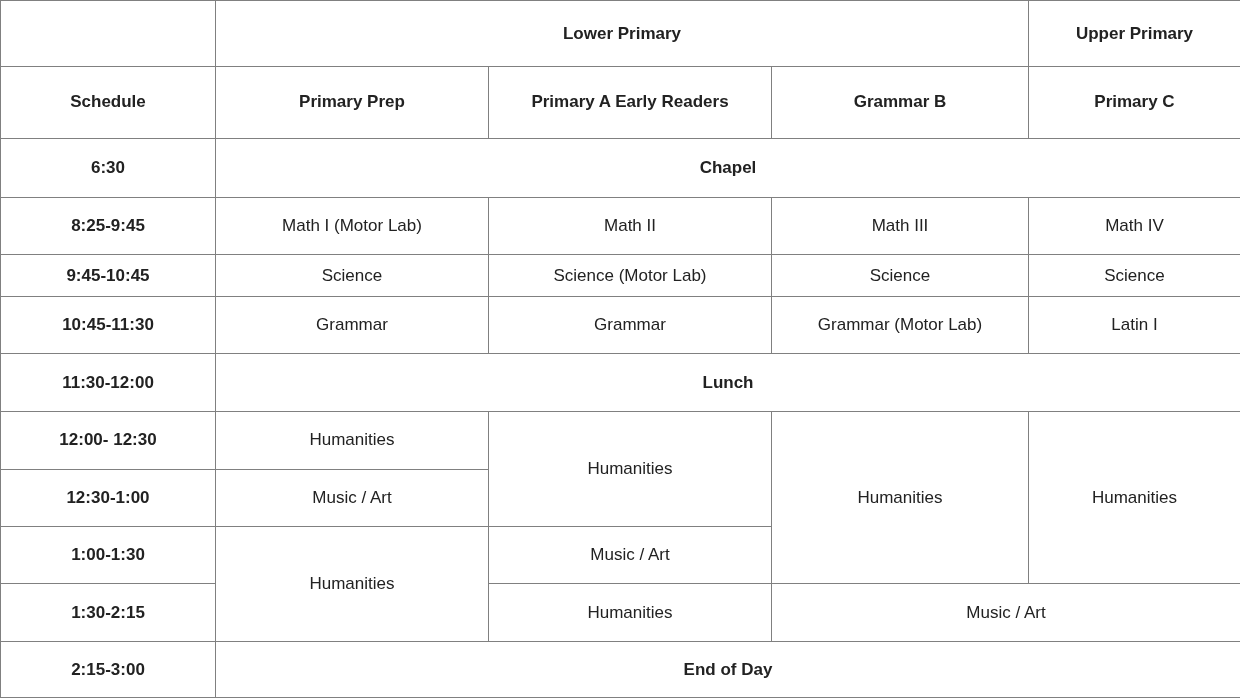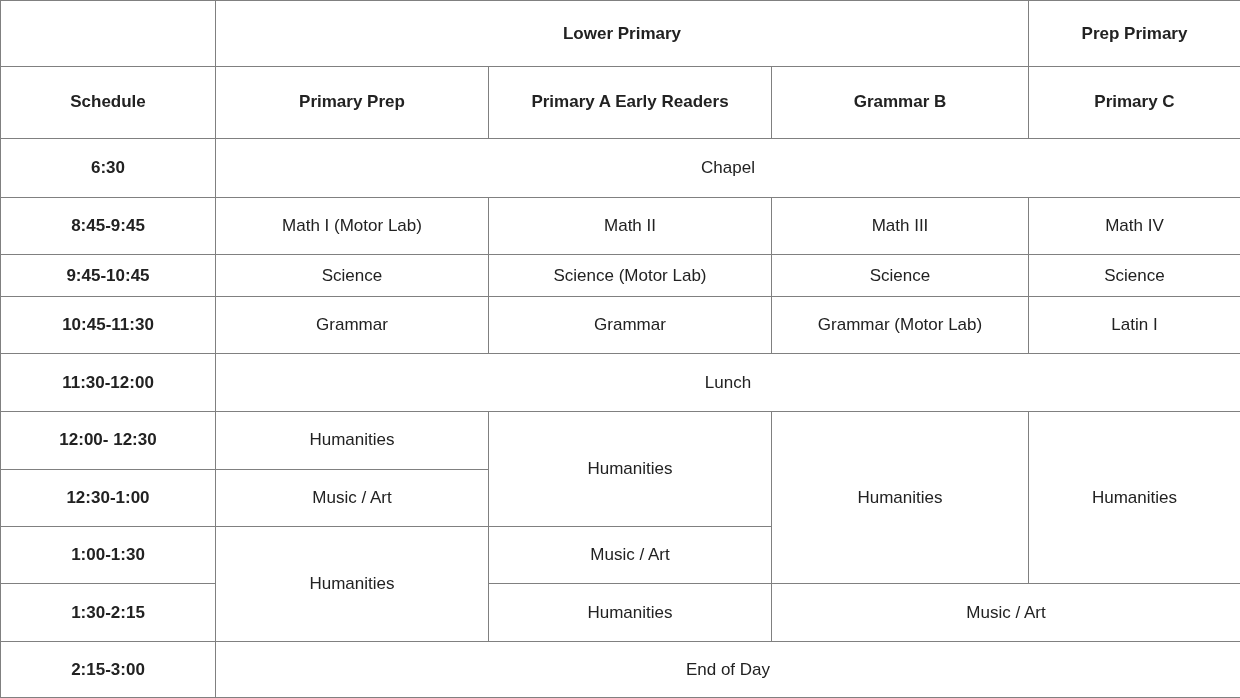--- a/index.html
+++ b/index.html
@@ -50,21 +50,21 @@
     background: #1E2C51;
     color: #ffffff;
     font-weight: bold;
     font-size: 17px;
     border: 1px solid #4d5a7a;
   }
   
   td.gold {
     background: #C9A54D;
     color: #ffffff;
-    font-weight: normal;
+    font-weight: bold;
     font-size: 17px;
     border: 1px solid #C9A54D;
   }
   
   col.c-schedule { width: 215px; }
   col.c-prep     { width: 273px; }
   col.c-early    { width: 283px; }
   col.c-pb       { width: 257px; }
   col.c-pc       { width: 212px; }
 </style>
@@ -77,38 +77,38 @@
     <col class="c-prep">
     <col class="c-early">
     <col class="c-pb">
     <col class="c-pc">
   </colgroup>
   <tbody>
 
     <tr style="height:63px;">
       <td class="hdr hdr-blank"></td>
       <td class="hdr hdr-group" colspan="3">Lower Primary</td>
-      <td class="hdr hdr-group">Prep Primary</td>
+      <td class="hdr hdr-group">Upper Primary</td>
     </tr>
 
     <tr style="height:68px;">
       <td class="hdr hdr-col">Schedule</td>
       <td class="hdr hdr-col">Primary Prep</td>
       <td class="hdr hdr-col">Primary A Early Readers</td>
       <td class="hdr hdr-col">Grammar B</td>
       <td class="hdr hdr-col">Primary C</td>
     </tr>
 
     <tr style="height:56px;">
       <td class="timecell">6:30</td>
       <td class="gold" colspan="4">Chapel</td>
     </tr>
 
     <tr style="height:55px;">
-      <td class="timecell">8:45-9:45</td>
+      <td class="timecell">8:25-9:45</td>
       <td>Math I (Motor Lab)</td>
       <td>Math II</td>
       <td>Math III</td>
       <td>Math IV</td>
     </tr>
 
     <tr style="height:40px;">
       <td class="timecell">9:45-10:45</td>
       <td>Science</td>
       <td>Science (Motor Lab)</td>

